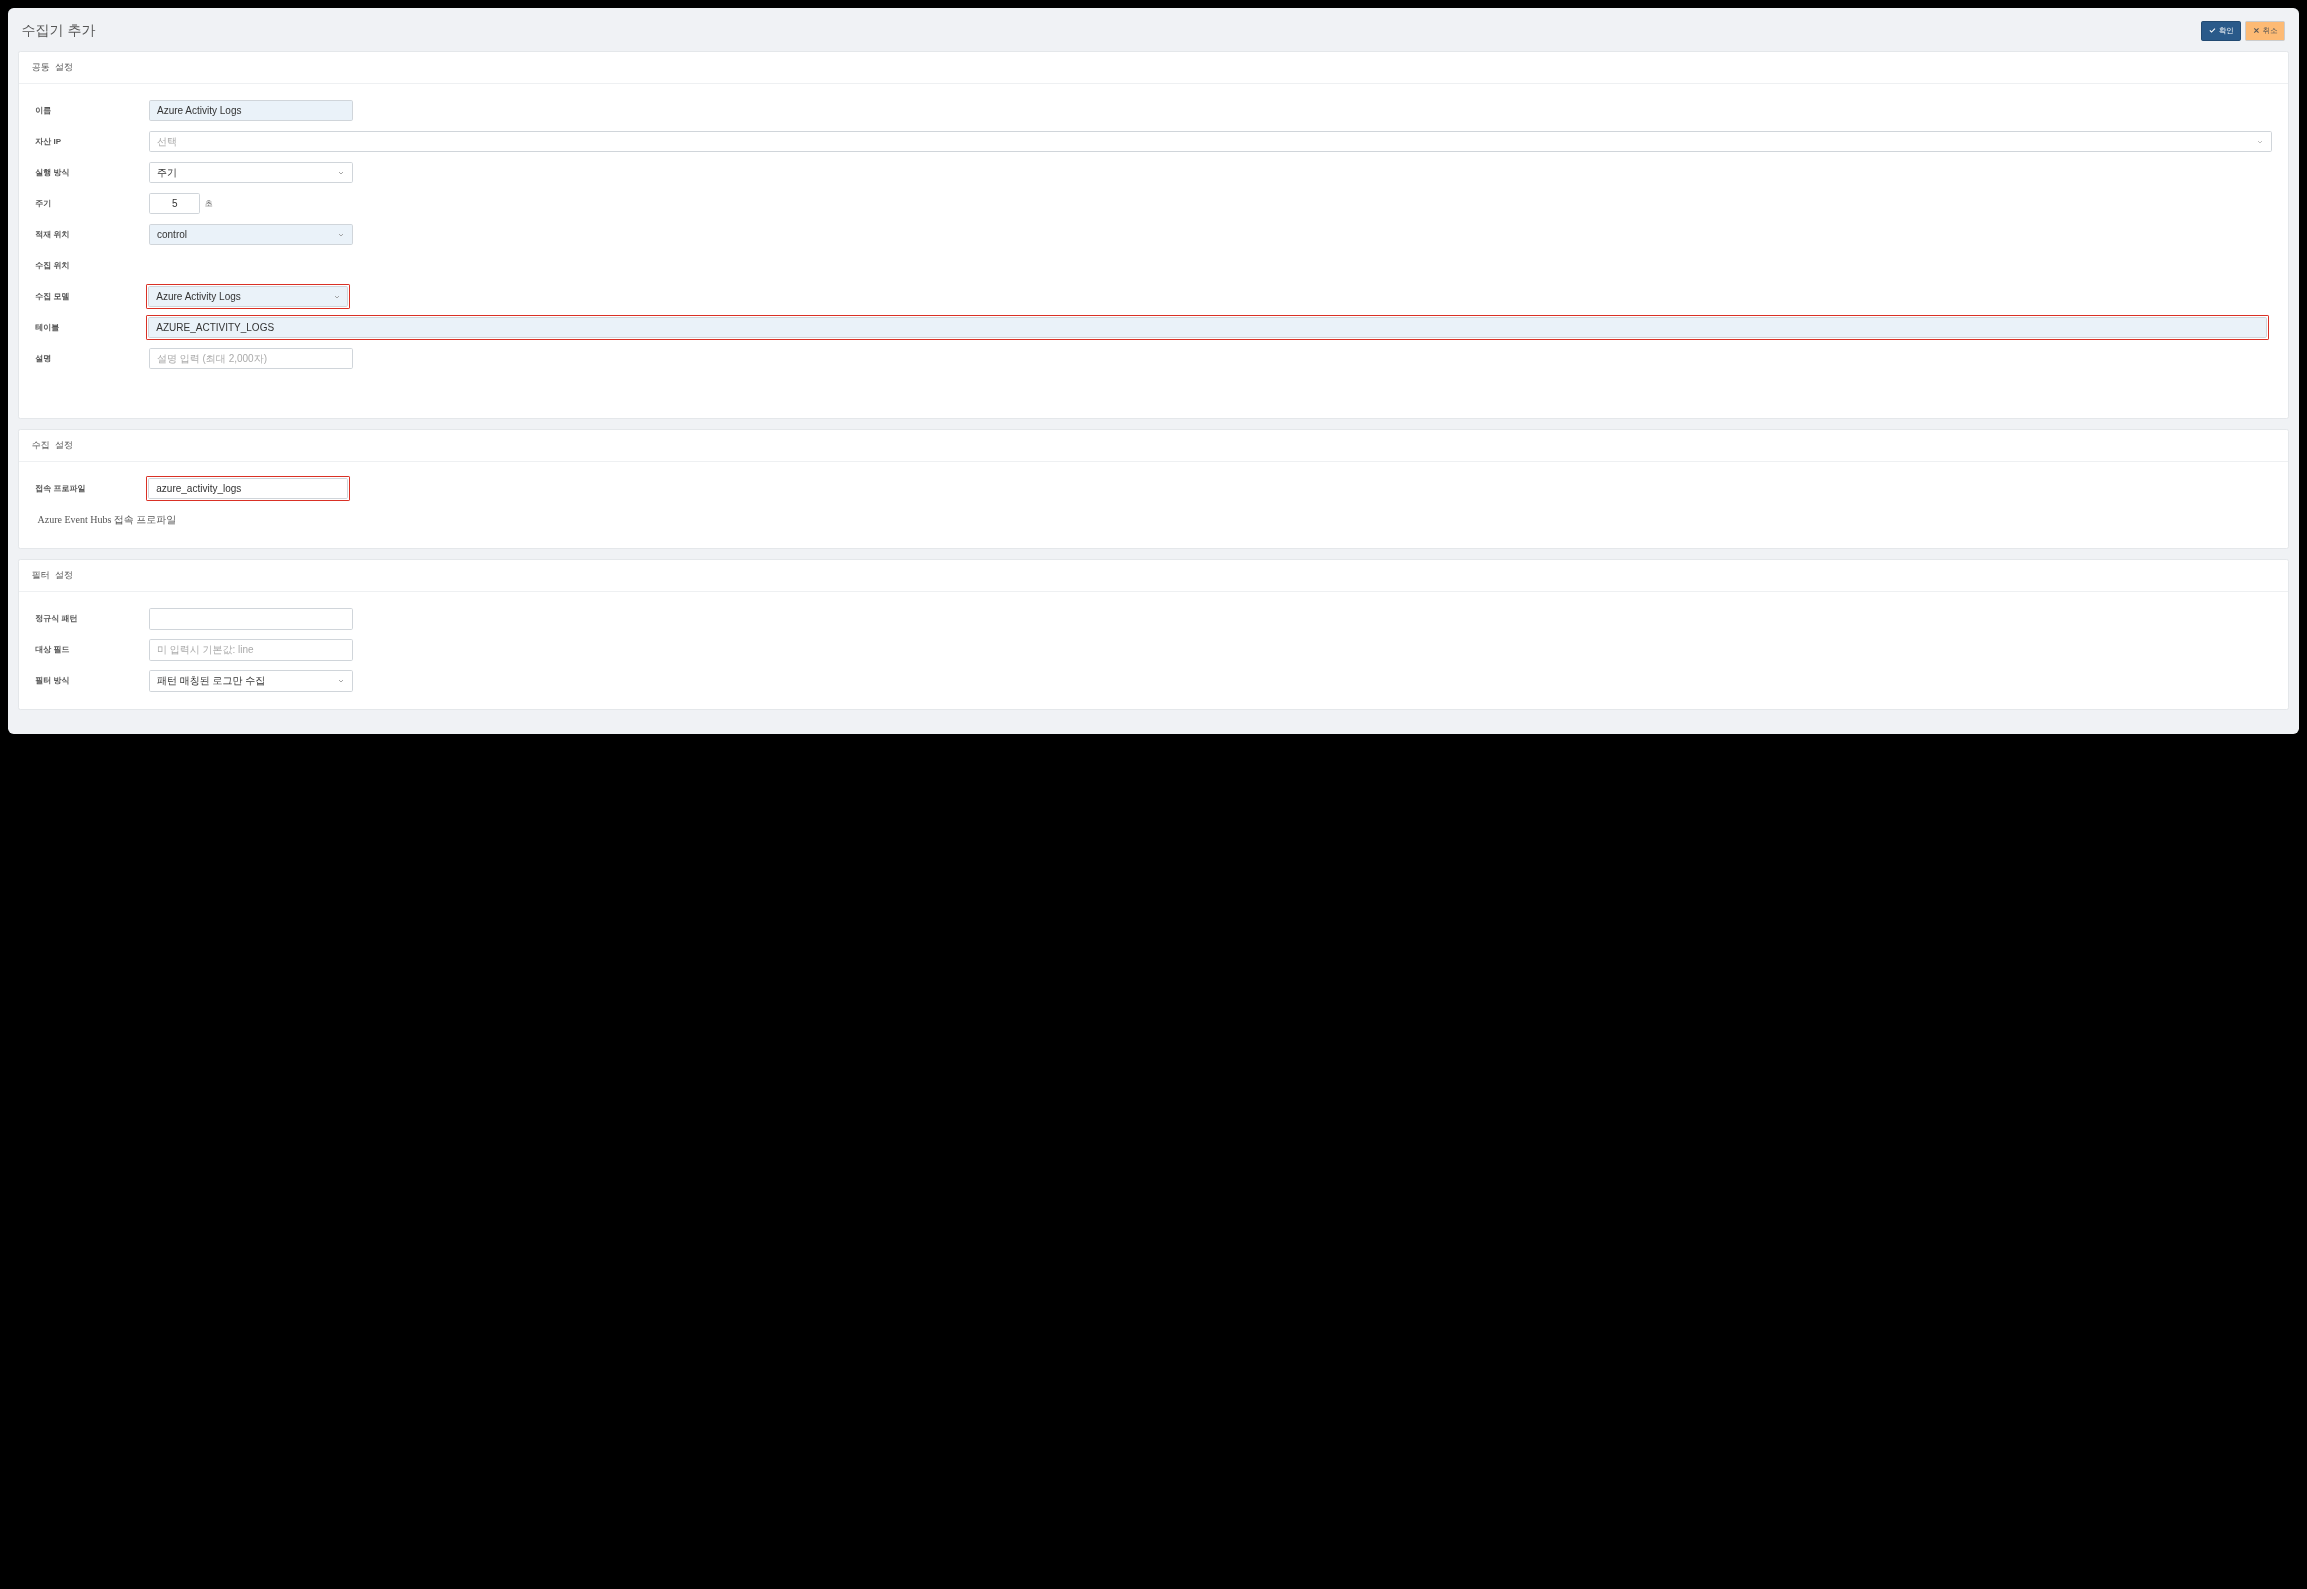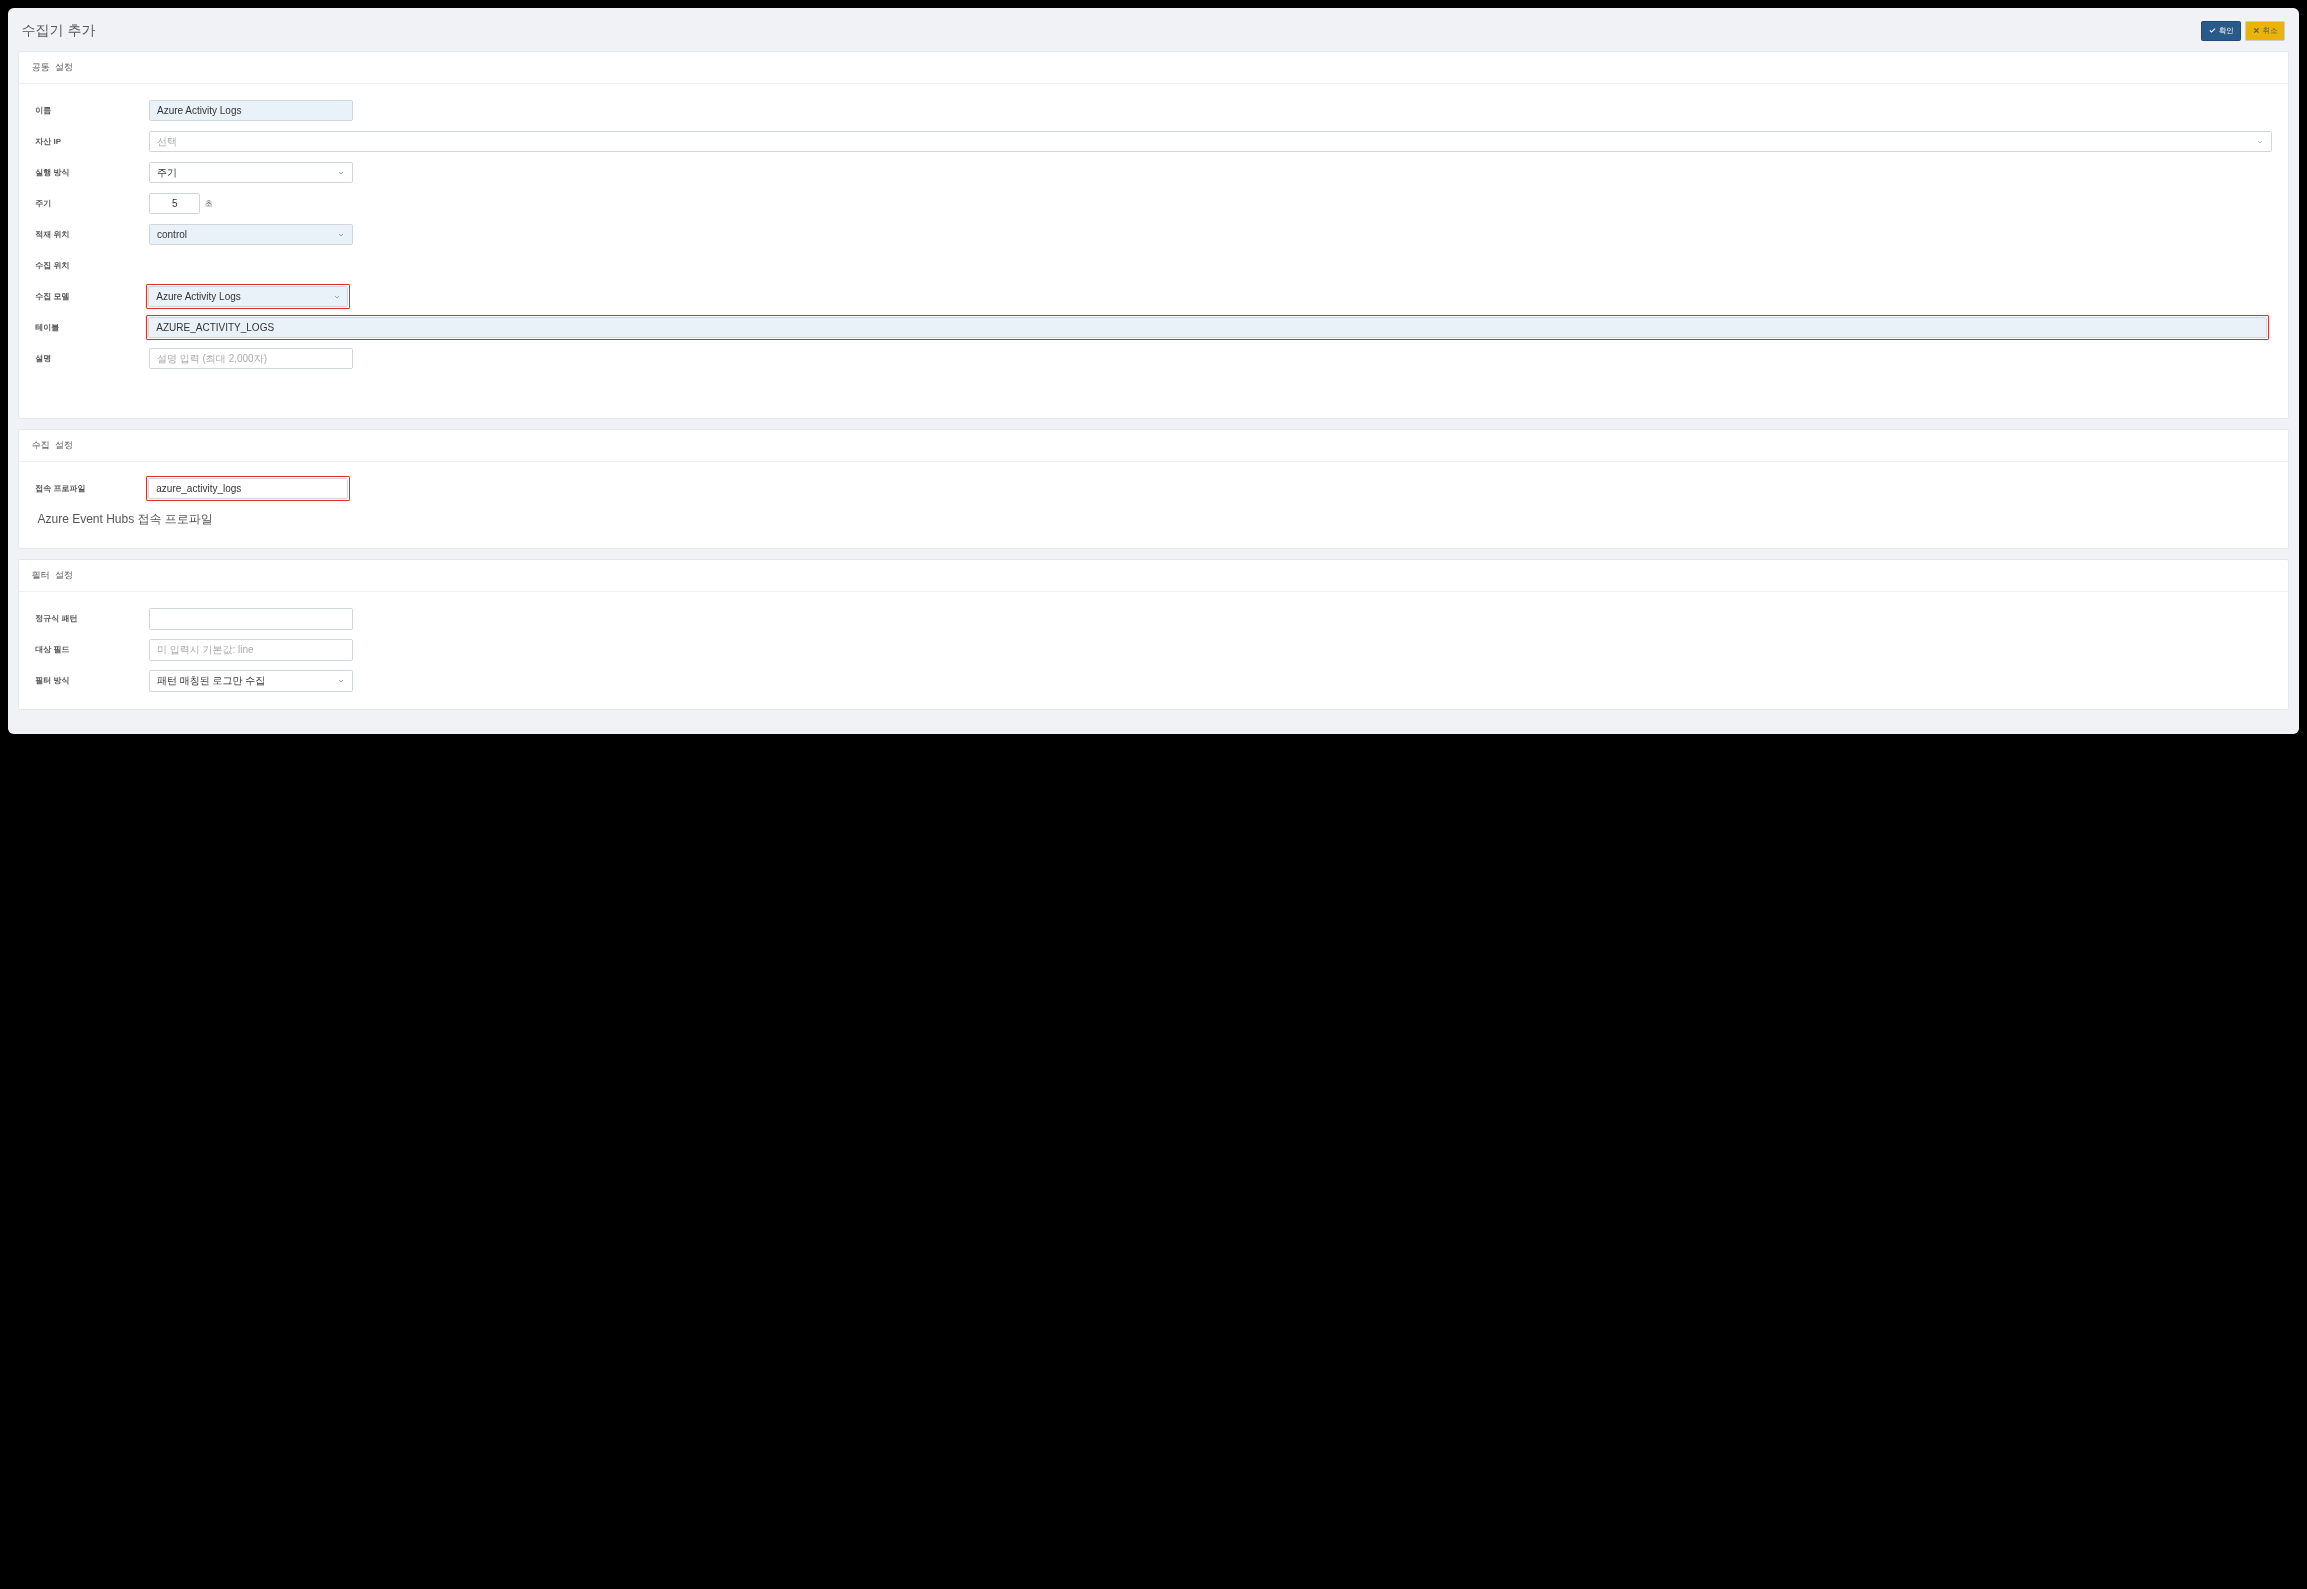--- a/index.html
+++ b/index.html
@@ -27,21 +27,21 @@
     font-weight: 500;
     color: #555;
   }
   .btn-group { display: flex; gap: 4px; }
   .btn {
     display: inline-flex;
     align-items: center;
     gap: 2.8px;
     padding: 4px 6.8px;
     border: 0.6px solid #ccc;
-    background: #eab308;
+    background: #fdba74;
     border-radius: 1.7px;
     font-size: 7.4px;
     cursor: pointer;
     color: #555;
   }
   .btn-primary {
     background: #2a5a8a;
     border-color: #224a72;
     color: #fff;
   }
@@ -128,23 +128,24 @@
   .highlight-box .input,
   .highlight-box .select {
     height: 20.4px;
   }
   .side-label {
     font-size: 8px;
     color: #555;
     white-space: nowrap;
   }
   .inline-desc {
-    font-size: 12px;
+    font-size: 10px;
     color: #555;
     margin-left: 2.3px;
+    font-family: Liberation Serif, serif;
   }
   .form-row .form-control-wrap.stack { max-width: 204px; }
   .panel-body.narrow .form-row { max-width: 352px; }
   .two-col .form-control-wrap { max-width: 204px; }
   .row-rightcol .form-control-wrap { max-width: none; }
 </style>
 </head>
 <body>
 
 <div class="window">

